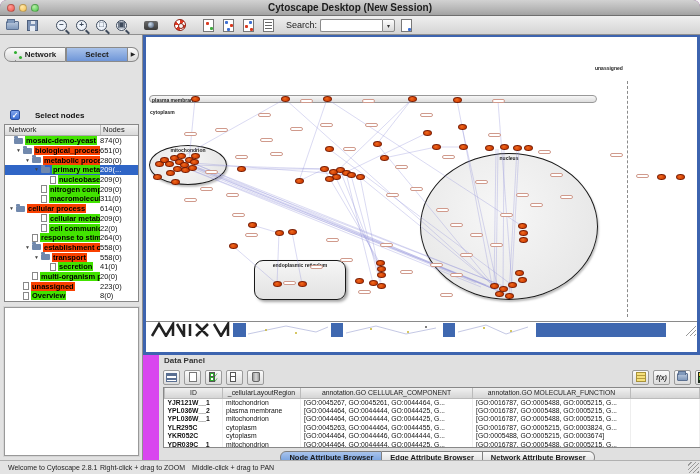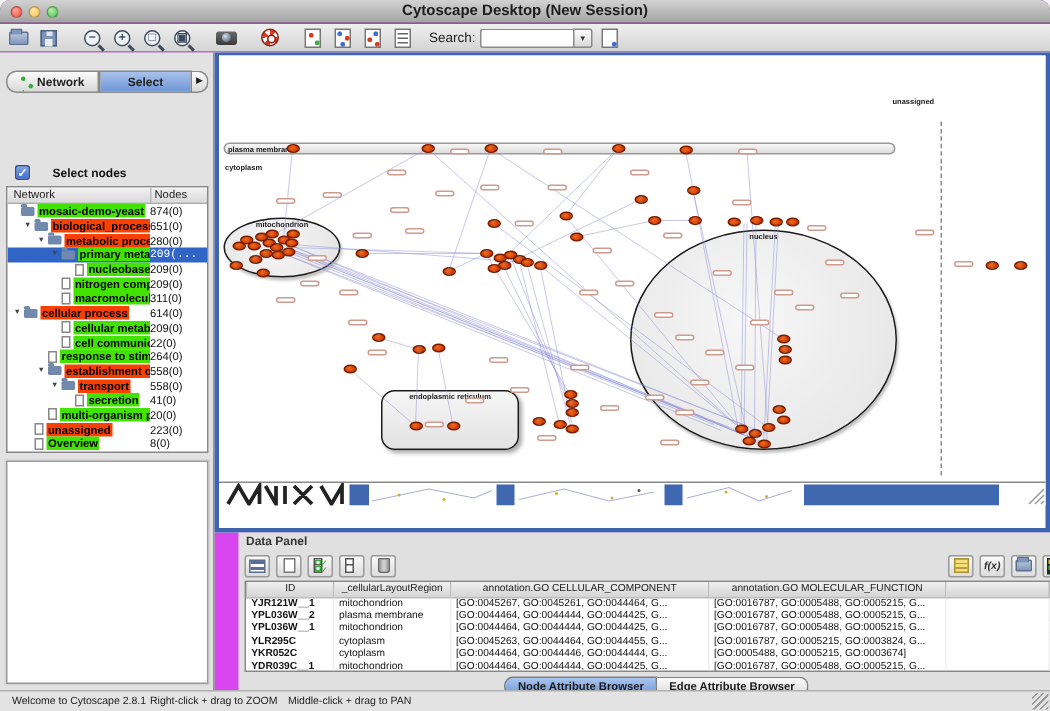--- a/index.html
+++ b/index.html
@@ -66,21 +66,21 @@
   .chk-row{position:absolute;left:10px;top:74px;height:12px;display:flex;align-items:center;gap:4px;}
   .chk{width:10px;height:10px;border-radius:2px;border:1px solid #2b4f9e;background:linear-gradient(#7fa3ec,#3e6fd4);
     color:#fff;font-size:8px;line-height:9px;text-align:center;font-weight:bold;}
   .chk-label{font-size:8px;font-weight:bold;color:#111;padding-left:11px;}
   .tree-box{position:absolute;left:4px;right:3px;top:89px;height:178px;background:#fff;border:1px solid #888;overflow:hidden;}
   .tree-head{display:flex;height:11px;background:linear-gradient(#f2f2f2,#d9d9d9);border-bottom:1px solid #aaa;font-size:7.5px;color:#222;}
   .tree-head .h1{flex:1;padding-left:4px;border-right:1px solid #bbb;}
   .tree-head .h2{width:37px;padding-left:2px;}
   .tree-row{display:flex;align-items:center;height:9.7px;font-size:7.5px;font-weight:bold;color:#000;white-space:nowrap;}
   .tree-row.selected{background:#2f65c6;}
-  .tree-row.selected .count{color:#fff;font-family:Liberation Mono, monospace;}
+  .tree-row.selected .count{color:#fff;}
   .exp{width:7px;font-size:5px;color:#444;flex:0 0 auto;line-height:9px;}
   .sp{width:7px;flex:0 0 auto;}
   .i-fold{flex:0 0 auto;width:9px;height:6px;background:#7189ad;border-radius:1px;position:relative;margin-right:2px;}
   .i-fold::before{content:"";position:absolute;left:0;top:-2px;width:4px;height:2px;background:#7189ad;border-radius:1px 1px 0 0;}
   .i-file{flex:0 0 auto;width:6px;height:8px;background:#fff;border:1px solid #888;margin-right:2px;}
   .lbl{padding:0 1px;overflow:hidden;flex:0 1 auto;line-height:9px;}
   .lbl.green{background:#42e300;}
   .lbl.red{background:#fa4000;}
   .count{margin-left:auto;flex:0 0 38px;font-weight:normal;font-size:7.5px;color:#111;}
   .birdseye{position:absolute;left:4px;right:3px;top:272px;height:149px;background:#fff;border:1px solid #999;box-shadow:0 0 0 1px #d5d5d5;}
@@ -656,20 +656,21 @@
       </table>
       <div class="vscroll">
         <div class="vthumb"></div>
         <span class="varrow" style="bottom:9px">▲</span>
         <span class="varrow" style="bottom:0px">▼</span>
       </div>
     </div>
     <div class="browser-tabs">
         <div class="btab active">Node Attribute Browser</div>
         <div class="btab">Edge Attribute Browser</div>
+        <div class="btab">Network Attribute Browser</div>
       </div>
   </div>
 
   <div class="statusbar">
     <span class="status-text" style="left:8px">Welcome to Cytoscape 2.8.1</span>
     <span class="status-text" style="left:100px">Right-click + drag to ZOOM</span>
     <span class="status-text" style="left:192px">Middle-click + drag to PAN</span>
     <span class="grip"></span>
   </div>
 </div>

